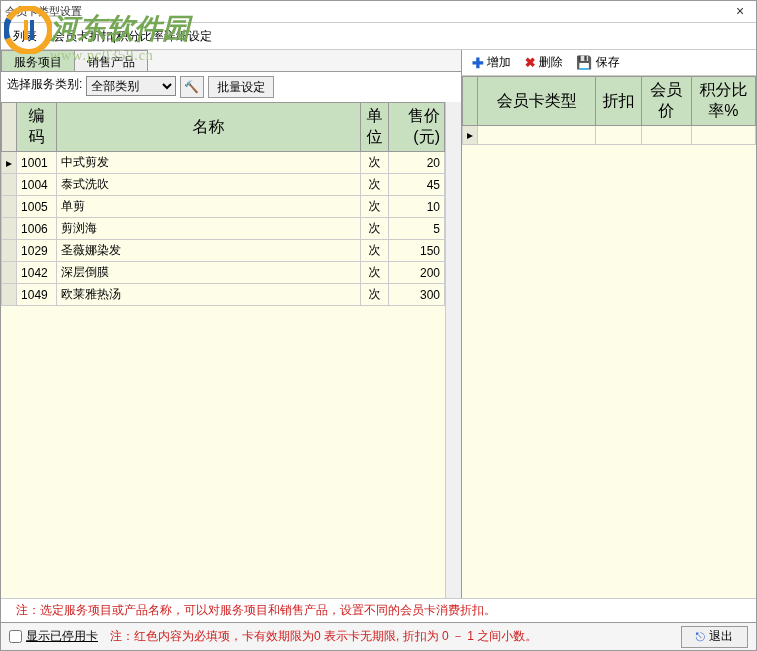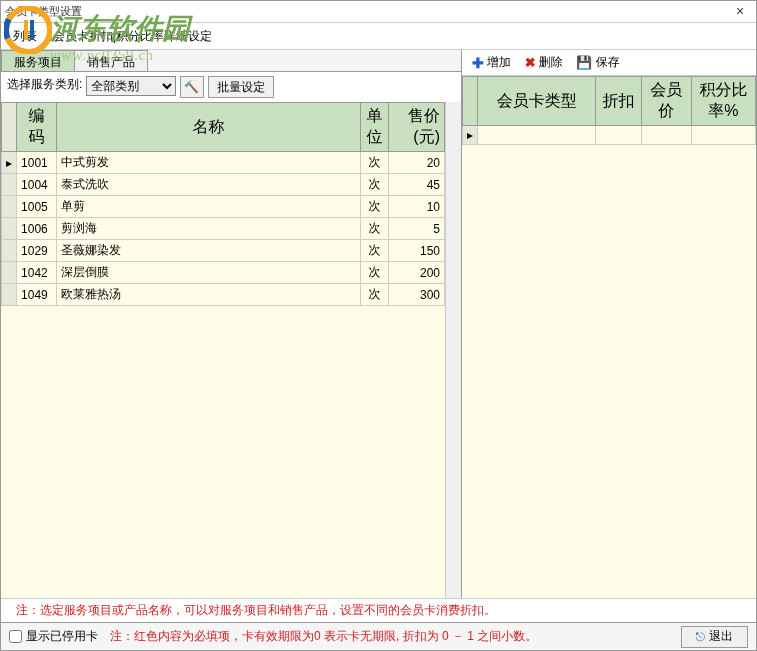--- a/index.html
+++ b/index.html
@@ -40,21 +40,21 @@
 .right-panel { flex: 1; display: flex; flex-direction: column; }
 .toolbar { height: 26px; display: flex; align-items: center; gap: 14px; padding: 0 10px; border-bottom: 1px solid #ccc; background: #fff; }
 .tb-btn { display: flex; align-items: center; gap: 3px; cursor: pointer; font-size: 12px; }
 .plus-icon { color: #2060d0; font-weight: bold; font-size: 14px; }
 .x-icon { color: #d02020; font-weight: bold; font-size: 13px; }
 .save-icon { color: #2060d0; font-size: 13px; }
 .right-table-wrap { flex: 1; overflow: auto; background: #fdfde8; }
 .right-thead th { background: #c8e0c0; }
 .footer-note1 { padding: 3px 15px; color: #d02020; font-size: 12px; border-top: 1px solid #ccc; background: #fff; }
 .footer-bar { height: 28px; display: flex; align-items: center; padding: 0 8px; gap: 12px; border-top: 1px solid #999; background: #f5f5f5; }
-.chk-wrap { display: flex; align-items: center; gap: 4px; font-size: 12px; }
+.chk-wrap { display: flex; align-items: center; gap: 4px; font-size: 12px; text-decoration: underline; }
 .footer-note2 { color: #d02020; font-size: 12px; flex: 1; }
 .exit-btn { height: 22px; padding: 0 14px; border: 1px solid #999; background: #f0f0f0; cursor: pointer; font-size: 12px; display: flex; align-items: center; gap: 4px; }
 .exit-icon { color: #2060d0; }
 .scroll-hint { width: 16px; background: #f0f0f0; border-left: 1px solid #ccc; }
 </style>
 </head>
 <body>
 
 <svg class="watermark-logo" viewBox="0 0 48 48">
   <circle cx="24" cy="24" r="22" fill="none" stroke="#f5a623" stroke-width="6" stroke-dasharray="60 20"></circle>

